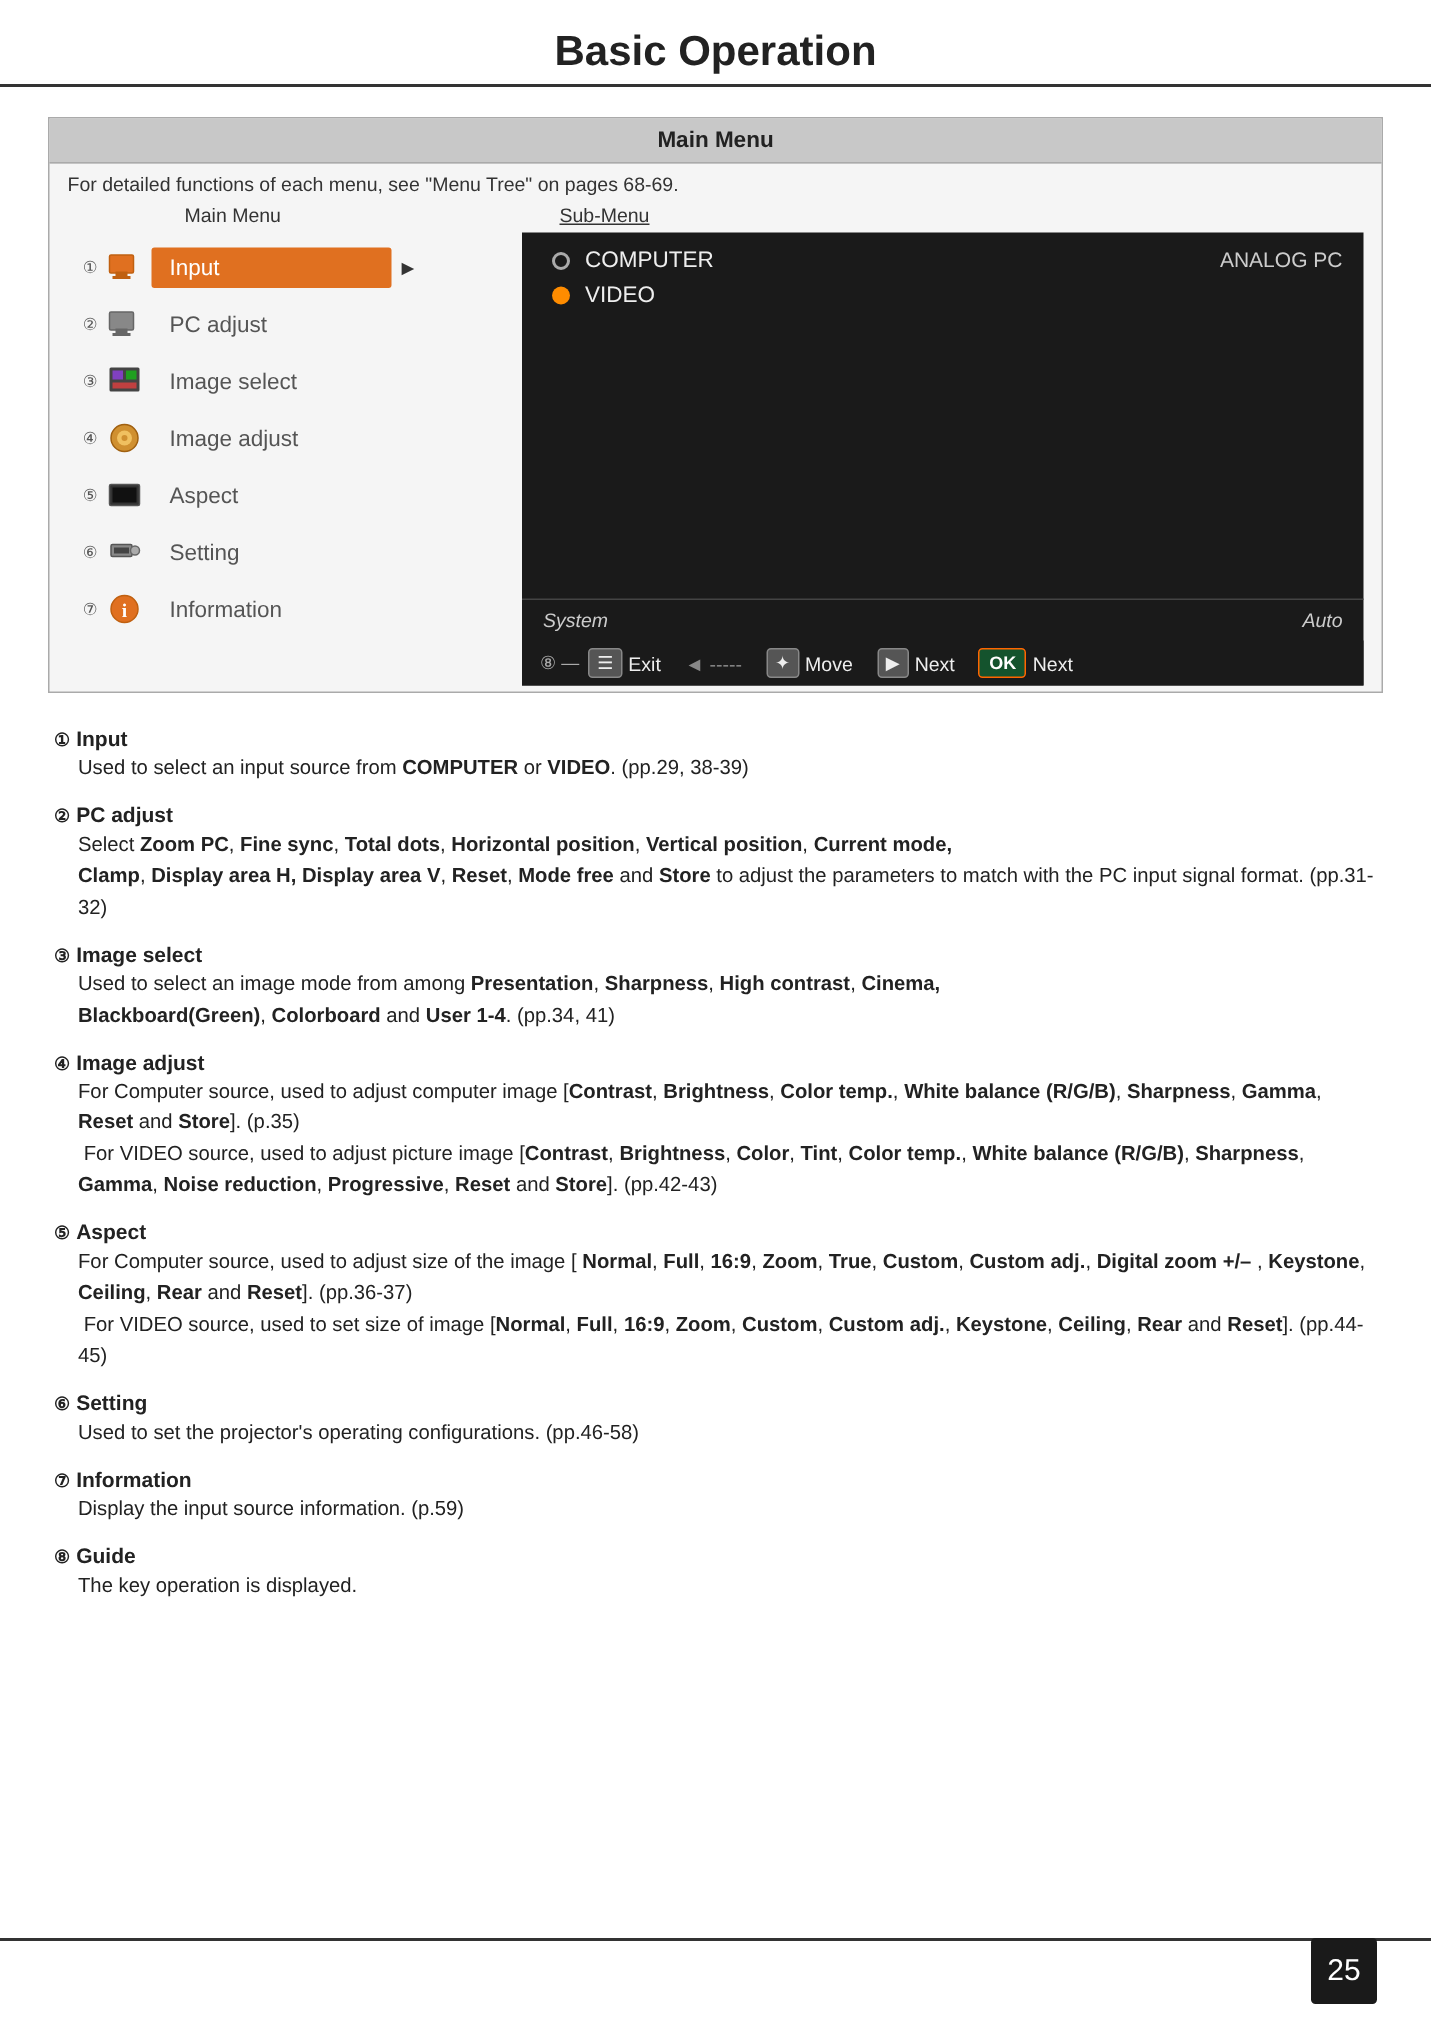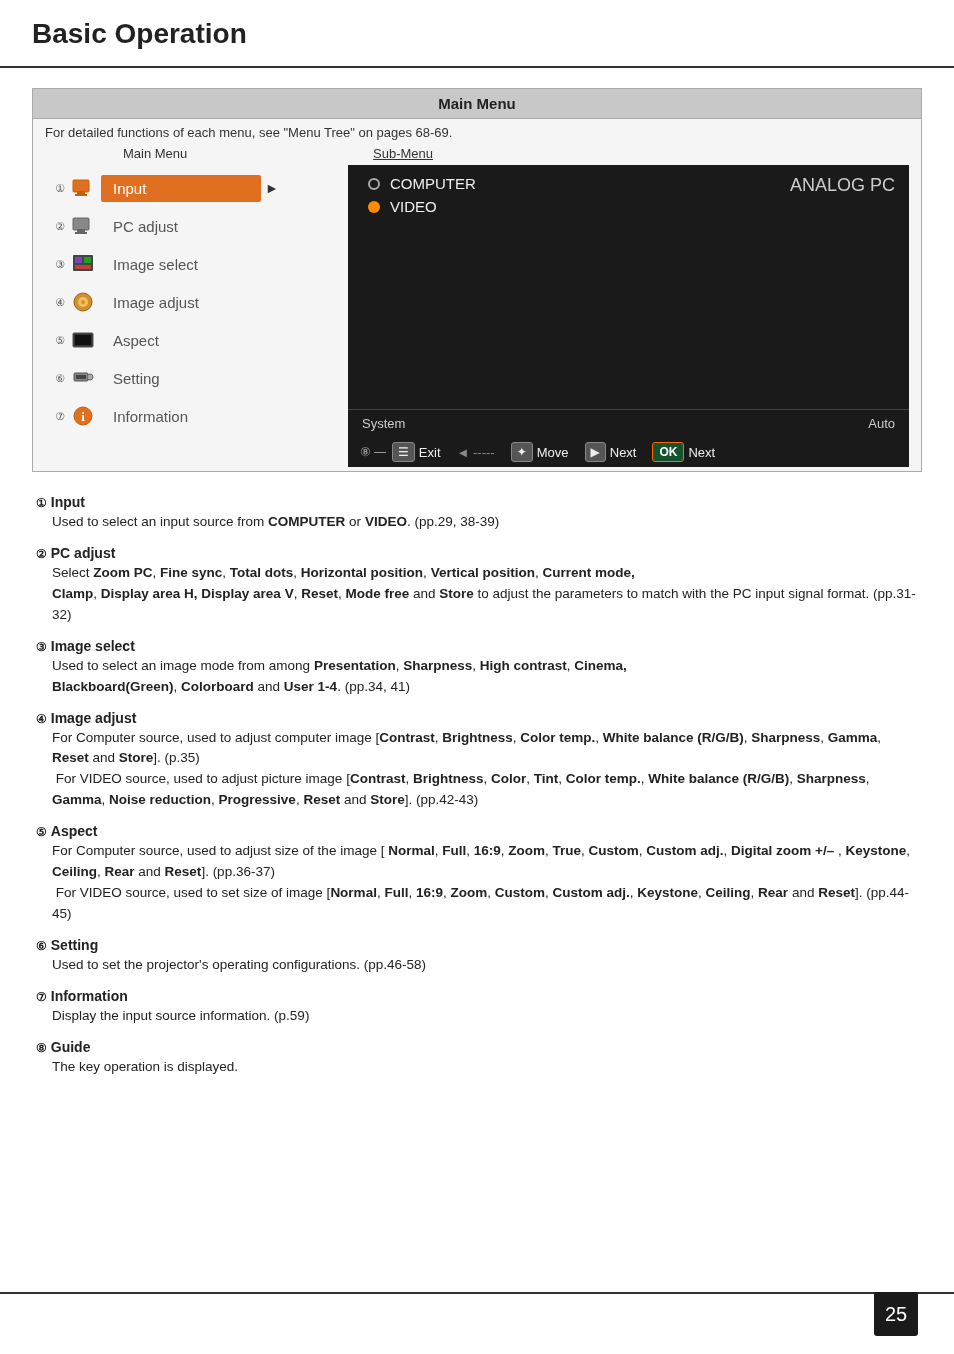--- a/index.html
+++ b/index.html
@@ -8,22 +8,22 @@
       min-height: 1354px;
       font-family: Arial, Helvetica, sans-serif;
       font-size: 14px;
       background: #fff;
       color: #222;
       position: relative;
     }
 
     
     .page-title-bar {
-      text-align: left;
-      padding: 18px 32px 16px 32px;
+      text-align: center;
+      padding: 18px 32px 6px 32px;
       border-bottom: 2px solid #333;
       margin-bottom: 10px;
     }
     .page-title-bar h1 {
       font-size: 28px;
       font-weight: bold;
       color: #222;
     }
 
     
@@ -163,31 +163,32 @@
       flex-shrink: 0;
     }
     .sub-item-text { color: #eee; }
 
     
     .analog-pc-label {
       position: absolute;
       top: 10px;
       right: 14px;
       color: #ccc;
-      font-size: 18px;
+      font-size: 14px;
     }
 
     
     .system-auto-row {
       display: flex;
       justify-content: space-between;
       padding: 6px 14px;
       color: #ccc;
       font-size: 13px;
       border-top: 1px solid #444;
+      font-style: italic;
     }
 
     
     .bottom-nav {
       background: #1a1a1a;
       display: flex;
       align-items: center;
       padding: 5px 12px;
       gap: 0;
       margin-top: 0;

